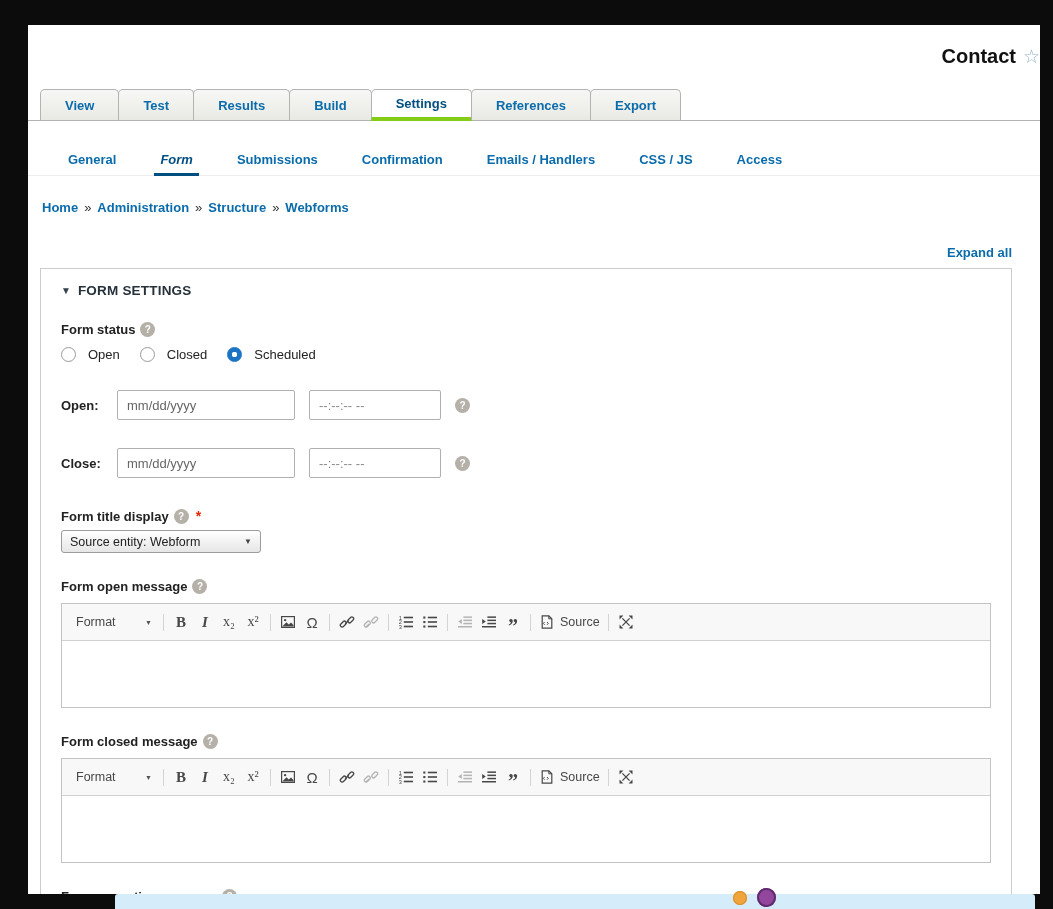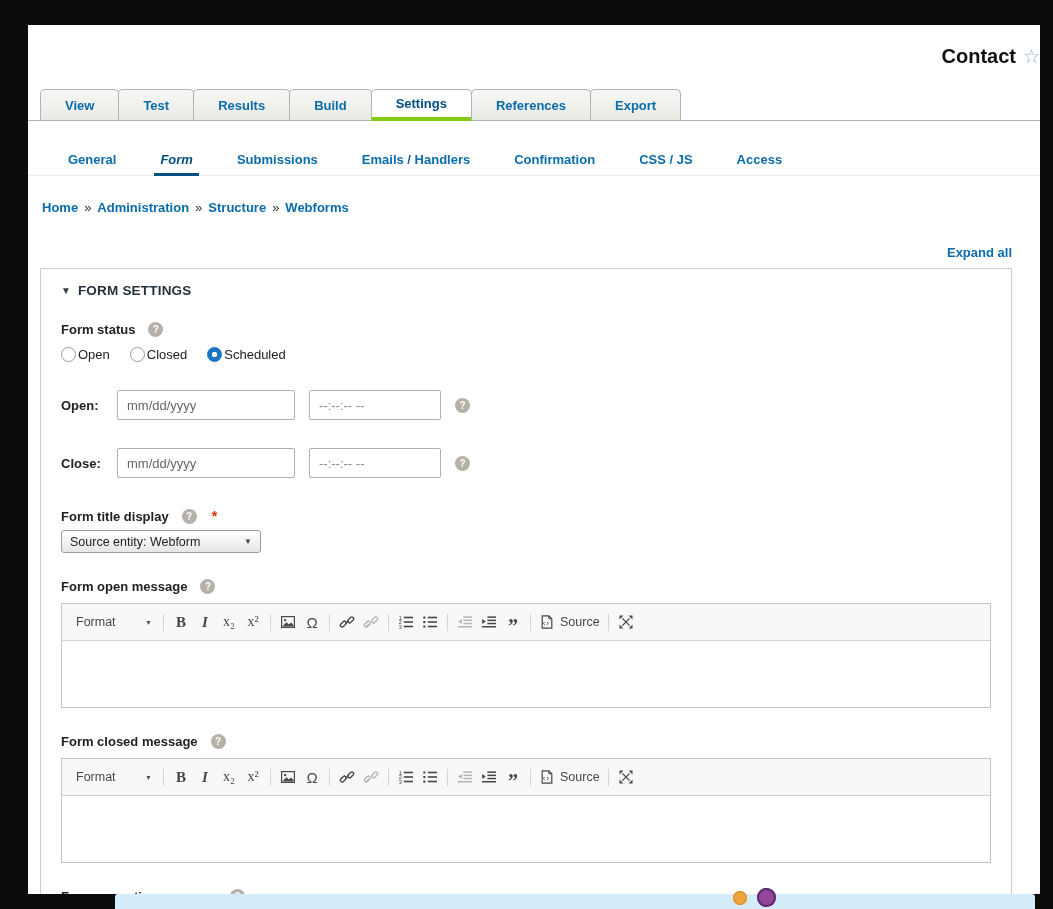--- a/index.html
+++ b/index.html
@@ -74,35 +74,35 @@
   
   .details {
     margin:8px 28px 0 12px;
     border:1px solid #ccc; background:#fff;
     padding:14px 20px 24px 20px;
   }
   .summary { display:flex; align-items:center; cursor:pointer; }
   .summary .tri { font-size:10px; color:#35414c; margin-right:7px; }
   .summary .legend { font-weight:bold; font-size:13.5px; color:#25313b; letter-spacing:.2px; }
 
-  .field-label { display:flex; align-items:center; gap:13px; }
+  .field-label { display:flex; align-items:center; gap:5px; }
   .lbl { font-weight:bold; color:#222; }
   .help {
     width:15px; height:15px; border-radius:50%;
     background:var(--help-icon-bg,#b5b0a8);
     color:#fff; font-size:10px; font-weight:bold;
     display:inline-flex; align-items:center; justify-content:center;
     cursor:pointer; flex:0 0 auto;
   }
   .req { color:var(--required,#e62600); font-weight:bold; font-size:14px; margin-left:2px; }
 
   
   .form-status { margin-top:24px; }
   .radios { display:flex; align-items:center; gap:20px; margin-top:10px; }
-  .radio-opt { display:flex; align-items:center; gap:2px; cursor:pointer; }
+  .radio-opt { display:flex; align-items:center; gap:12px; cursor:pointer; }
   .radio {
     width:15px; height:15px; border-radius:50%;
     border:1px solid #999; background:#fff; flex:0 0 auto;
   }
   .radio.checked {
     border-color:var(--radio-selected,#1b73c4);
     background:radial-gradient(circle, #fff 0 2.5px, var(--radio-selected,#1b73c4) 3px);
   }
 
   
@@ -210,24 +210,24 @@
     <div class="stab">
         <a>General</a>
       </div>
     <div class="stab active">
         <a>Form</a>
       </div>
     <div class="stab">
         <a>Submissions</a>
       </div>
     <div class="stab">
+        <a>Confirmation</a>
+      </div>
+    <div class="stab">
         <a>Emails / Handlers</a>
-      </div>
-    <div class="stab">
-        <a>Confirmation</a>
       </div>
     <div class="stab">
         <a>CSS / JS</a>
       </div>
     <div class="stab">
         <a>Access</a>
       </div>
   </nav>
 
   <div class="breadcrumb">

